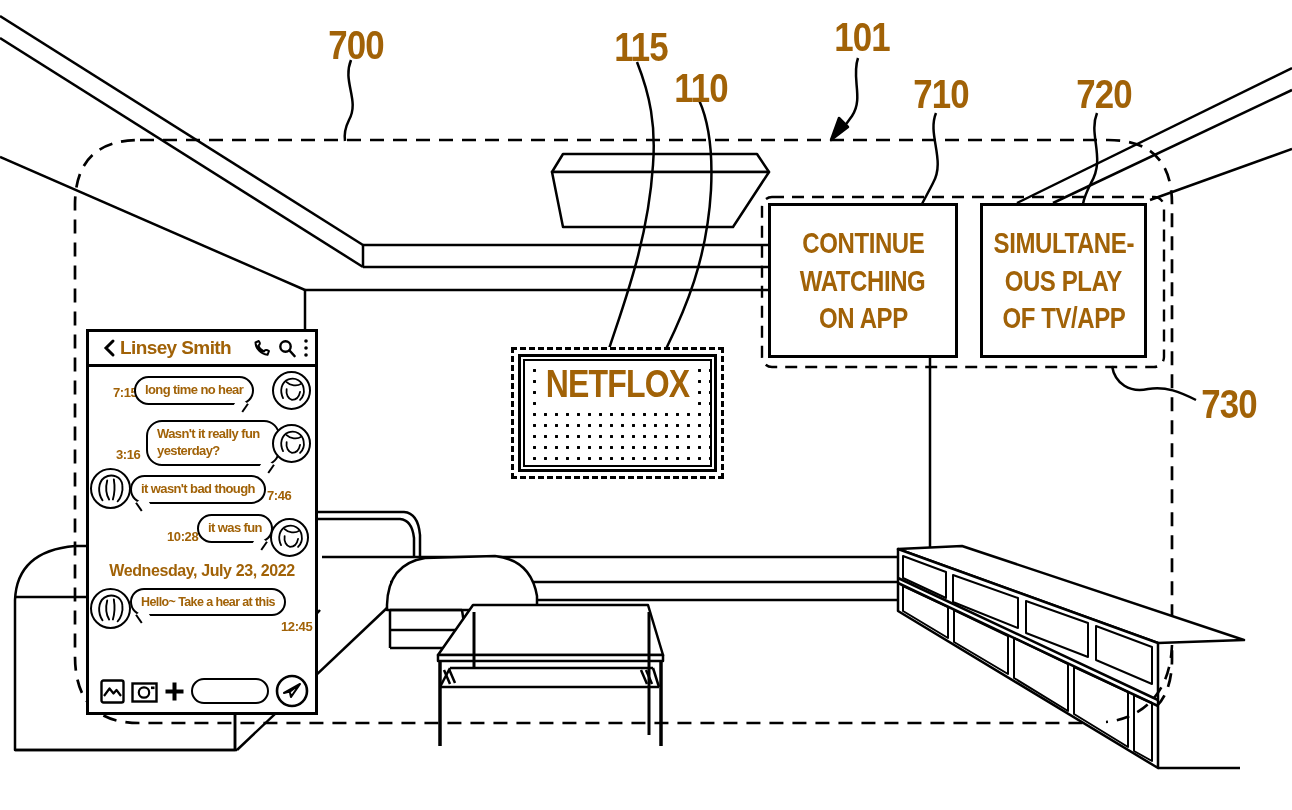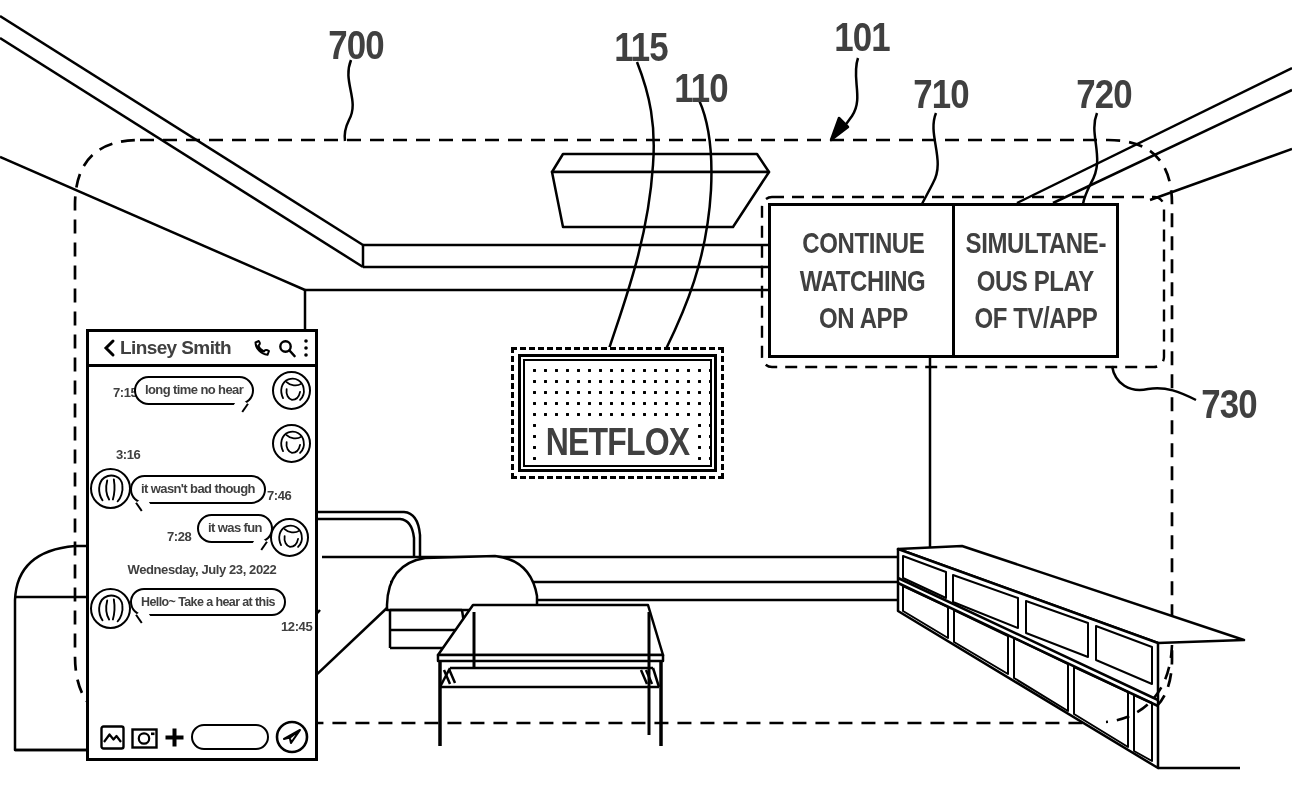--- a/index.html
+++ b/index.html
@@ -1,54 +1,54 @@
 <!DOCTYPE html>
 <html><head>
 <meta charset="utf-8">
 <style>
   html,body{margin:0;padding:0;background:#fff;}
   #stage{position:relative;width:1292px;height:810px;background:#fff;overflow:hidden;
-         font-family:"Liberation Sans",sans-serif;color:#404040;}
+         font-family:"Liberation Sans",sans-serif;color:#a16207;}
   #lineart{position:absolute;left:0;top:0;z-index:1;}
   .overlay{position:absolute;z-index:2;background:#fff;box-sizing:border-box;}
   
   .ref{position:absolute;z-index:4;transform:translateX(-50%) scaleX(.85);transform-origin:center top;
        font-size:41px;font-weight:bold;letter-spacing:-1px;white-space:nowrap;}
   
   .menu-box{border:3.5px solid #000;display:flex;flex-direction:column;align-items:center;
             justify-content:center;text-align:center;z-index:3;}
   .menu-box .ln{font-size:30px;font-weight:bold;transform:scaleX(.8);transform-origin:center;
                 line-height:1.26;white-space:nowrap;letter-spacing:-.5px;}
   
   #tv{border:3px dashed #000;padding:4px;z-index:2;}
   #tv-frame{border:3.5px solid #000;height:100%;box-sizing:border-box;padding:2px;}
   #tv-screen{border:2px solid #000;height:100%;box-sizing:border-box;
              background-image:radial-gradient(circle,#000 1.4px,transparent 1.6px);
              background-size:11px 11px;background-position:4px 4px;
-             display:flex;align-items:flex-end;justify-content:center;}
+             display:flex;align-items:flex-start;justify-content:center;}
   #tv-brand{background:#fff;padding:1px 8px;font-size:39px;font-weight:bold;
             transform:scaleX(.82);letter-spacing:-1px;white-space:nowrap;}
   
-  #chat{left:86px;top:329px;width:232px;height:432px;border:3px solid #000;z-index:5;}
+  #chat{left:86px;top:329px;width:232px;height:386px;border:3px solid #000;z-index:5;}
   #chat-header{position:absolute;left:0;top:0;right:0;height:35px;border-bottom:3px solid #000;
                display:flex;align-items:center;padding:0 6px;box-sizing:border-box;}
   #chat-title{font-size:19px;font-weight:bold;letter-spacing:-.6px;margin-left:4px;flex:1;
               white-space:nowrap;overflow:hidden;}
   .hicon{display:flex;align-items:center;margin-left:7px;}
   .msg-time{position:absolute;font-size:13px;font-weight:bold;letter-spacing:-.4px;}
   .bubble{position:absolute;border:2.5px solid #000;border-radius:16px;background:#fff;
           padding:4px 9px;font-size:13px;font-weight:bold;letter-spacing:-.6px;line-height:1.3;
           box-sizing:border-box;}
   .tail-r:after{content:"";position:absolute;right:5px;bottom:-7px;width:10px;height:10px;
           background:#fff;border-right:2.5px solid #000;transform:rotate(35deg);}
   .tail-l:after{content:"";position:absolute;left:5px;bottom:-7px;width:10px;height:10px;
           background:#fff;border-left:2.5px solid #000;transform:rotate(-35deg);}
   .avatar{position:absolute;border:2.5px solid #000;border-radius:50%;background:#fff;
           box-sizing:border-box;display:flex;align-items:center;justify-content:center;overflow:hidden;}
-  #chat-date{position:absolute;left:0;right:0;text-align:center;font-size:13px;font-weight:bold;
+  #chat-date{position:absolute;left:0;right:0;text-align:center;font-size:16px;font-weight:bold;
              letter-spacing:-.4px;}
   #chat-inputbar{position:absolute;left:11px;right:4px;bottom:4px;height:34px;display:flex;
                  align-items:center;gap:6px;}
   #chat-input{width:78px;height:26px;border:2.5px solid #000;border-radius:14px;background:#fff;
               box-sizing:border-box;}
   svg.ic{display:block;}
 </style>
 </head>
 <body>
 
@@ -157,21 +157,21 @@
   <div class="ref" style="left:862px;top:14px">101</div>
   <div class="ref" style="left:941px;top:71px">710</div>
   <div class="ref" style="left:1104px;top:71px">720</div>
   <div class="ref" style="left:1229px;top:381px">730</div>
 
   <div class="overlay menu-box" style="left:768px;top:203px;width:190px;height:155px">
     <span class="ln">CONTINUE</span>
     <span class="ln">WATCHING</span>
     <span class="ln">ON APP</span>
   </div>
-  <div class="overlay menu-box" style="left:952px;top:203px;width:167px;height:155px">
+  <div class="overlay menu-box" style="left:980px;top:203px;width:167px;height:155px">
     <span class="ln">SIMULTANE-</span>
     <span class="ln">OUS PLAY</span>
     <span class="ln">OF TV/APP</span>
   </div>
 
   <div id="tv" class="overlay" style="left:511px;top:347px;width:213px;height:132px">
     <div id="tv-frame">
       <div id="tv-screen">
         <span id="tv-brand">NETFLOX</span>
       </div>
@@ -209,40 +209,41 @@
     <span class="msg-time" style="left:24px;top:53px">7:15</span>
     <div class="bubble tail-r" style="left:45px;top:44px;white-space:nowrap">long time no hear</div>
     <div class="avatar" style="left:183px;top:39px;width:39px;height:39px">
       <svg class="ic" width="34" height="34" viewBox="0 0 38 38" fill="none" stroke="#000" stroke-width="2" stroke-linecap="round">
         <path d="M9,27 C5,19 7,9 15,6 C23,3 31,8 32,16 C33,21 31,26 28,29"></path>
         <path d="M13,9 C17,13 25,14 29,11"></path>
         <path d="M13,17 C12,23 15,28 19,29 C24,29 27,25 28,20"></path>
       </svg>
     </div>
 
+    <div class="bubble tail-r" style="left:57px;top:88px;width:134px">Wasn't it really fun yesterday?</div>
     <span class="msg-time" style="left:27px;top:115px">3:16</span>
     <div class="avatar" style="left:183px;top:92px;width:39px;height:39px">
       <svg class="ic" width="34" height="34" viewBox="0 0 38 38" fill="none" stroke="#000" stroke-width="2" stroke-linecap="round">
         <path d="M9,27 C5,19 7,9 15,6 C23,3 31,8 32,16 C33,21 31,26 28,29"></path>
         <path d="M13,9 C17,13 25,14 29,11"></path>
         <path d="M13,17 C12,23 15,28 19,29 C24,29 27,25 28,20"></path>
       </svg>
     </div>
 
     <div class="avatar" style="left:1px;top:136px;width:41px;height:41px">
       <svg class="ic" width="36" height="36" viewBox="0 0 38 38" fill="none" stroke="#000" stroke-width="2" stroke-linecap="round">
         <path d="M10,31 C5,23 5,12 12,7 C20,2 30,6 31,15 C32,22 29,29 26,32"></path>
         <path d="M15,10 C13,18 14,25 17,30"></path>
         <path d="M22,9 C23,15 23,23 21,30"></path>
       </svg>
     </div>
     <div class="bubble tail-l" style="left:41px;top:143px;white-space:nowrap">it wasn't bad though</div>
     <span class="msg-time" style="left:178px;top:156px">7:46</span>
 
-    <span class="msg-time" style="left:78px;top:197px">7:28</span>
+    <span class="msg-time" style="left:78px;top:197px">10:28</span>
     <div class="bubble tail-r" style="left:108px;top:182px;white-space:nowrap">it was fun</div>
     <div class="avatar" style="left:181px;top:186px;width:39px;height:39px">
       <svg class="ic" width="34" height="34" viewBox="0 0 38 38" fill="none" stroke="#000" stroke-width="2" stroke-linecap="round">
         <path d="M9,27 C5,19 7,9 15,6 C23,3 31,8 32,16 C33,21 31,26 28,29"></path>
         <path d="M13,9 C17,13 25,14 29,11"></path>
         <path d="M13,17 C12,23 15,28 19,29 C24,29 27,25 28,20"></path>
       </svg>
     </div>
 
     <div id="chat-date" style="top:230px">Wednesday, July 23, 2022</div>

